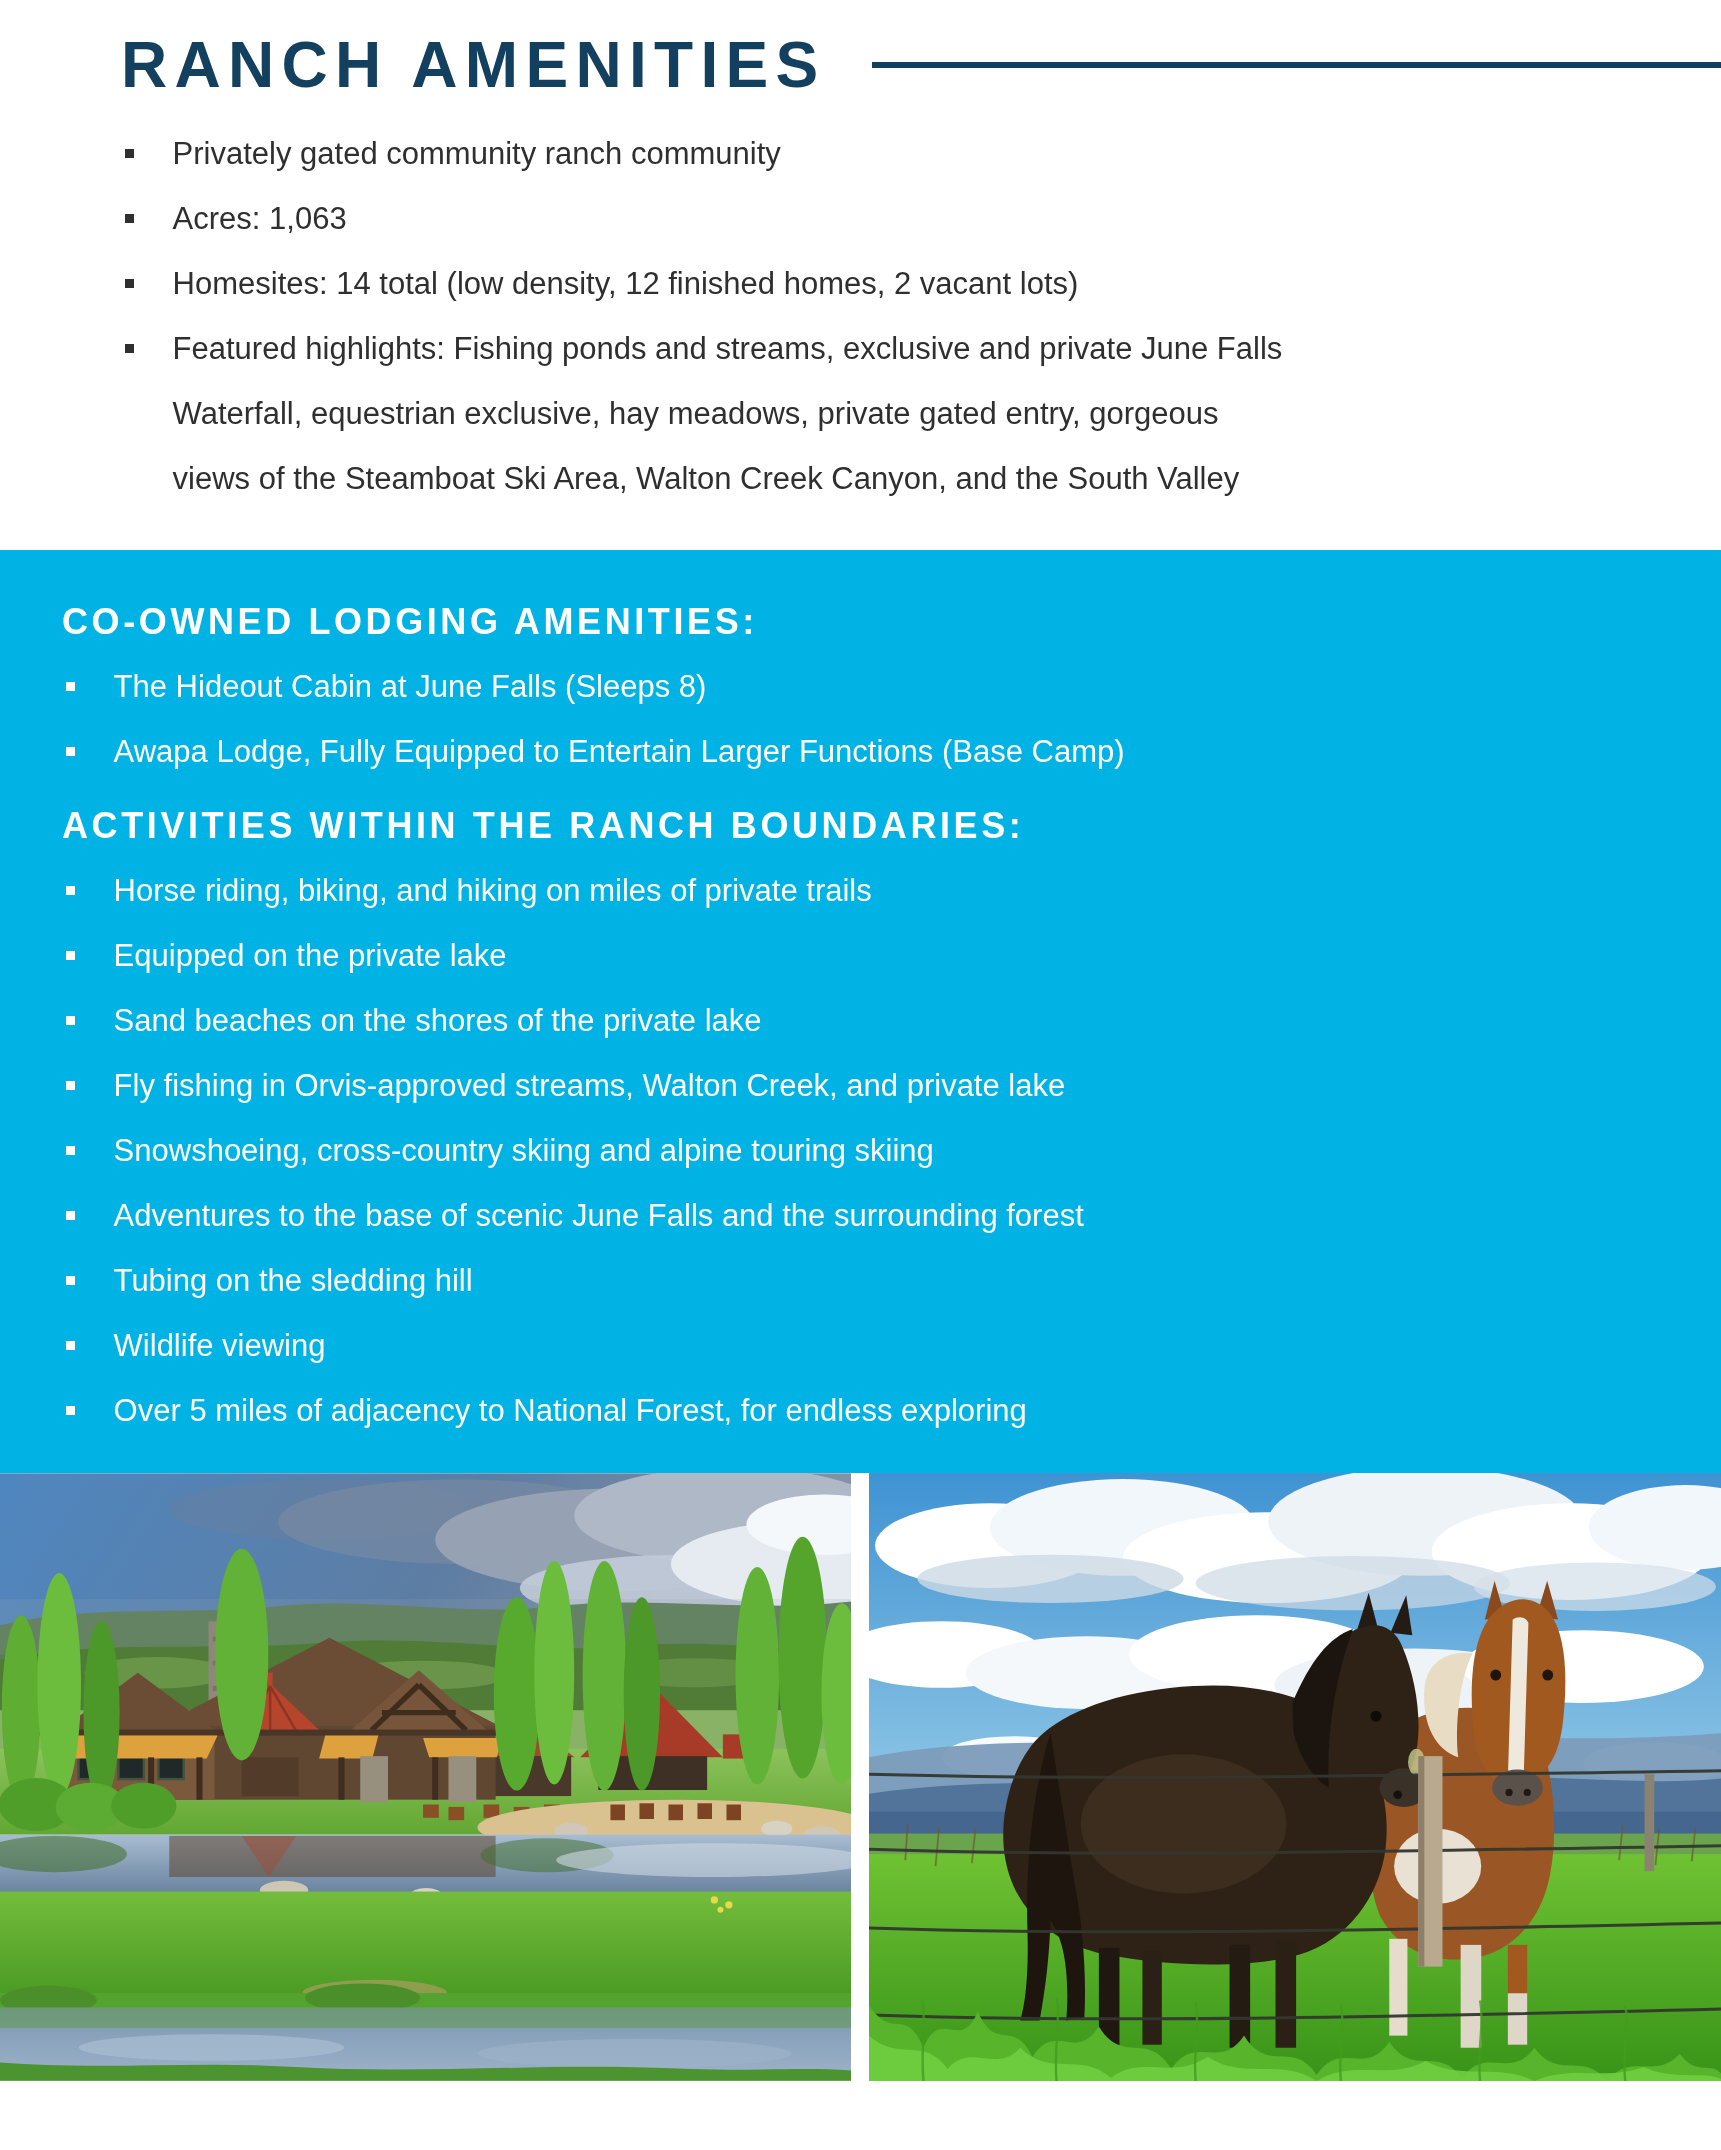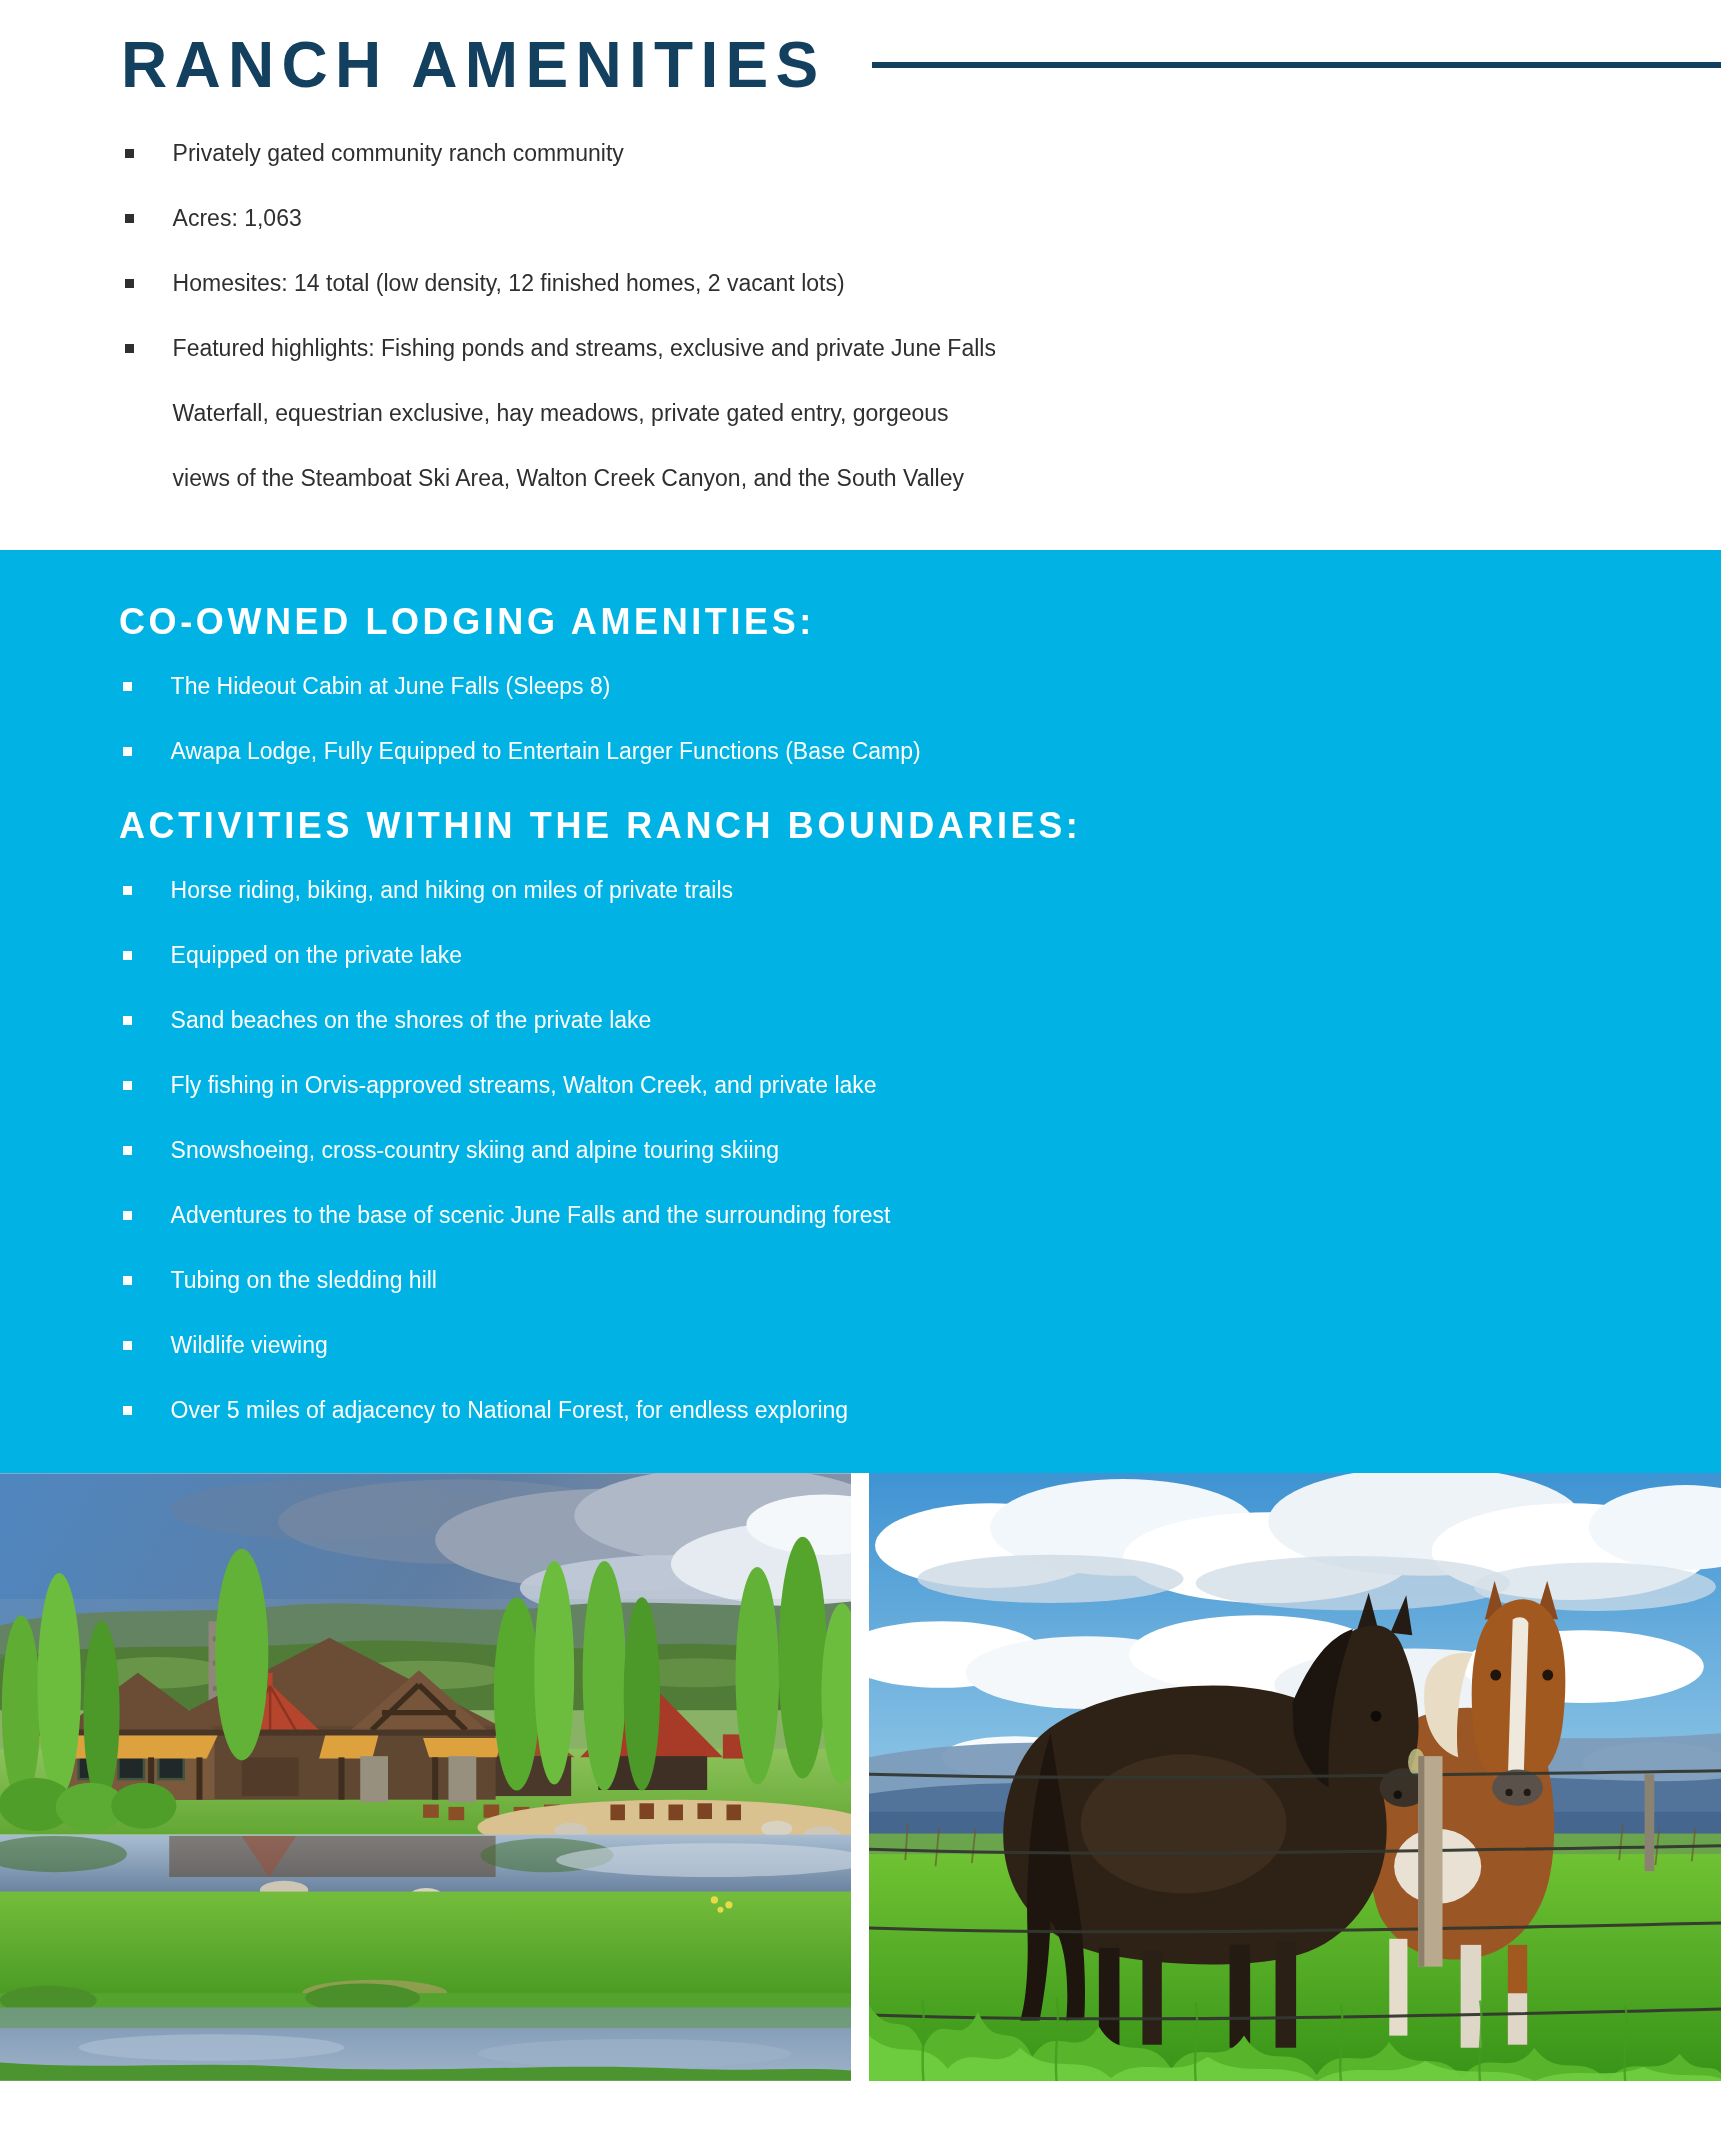--- a/index.html
+++ b/index.html
@@ -11,26 +11,26 @@
   
   .top{padding:25.4px 0 39px 121px;}
   .title-row{display:flex;align-items:center;}
   .page-title{
     margin:0;font-size:64px;line-height:80px;font-weight:bold;
     color:#14405f;letter-spacing:7.3px;white-space:nowrap;
   }
   .title-rule{flex:1;height:6px;background:#14405f;margin-left:47px;}
   
   ul.blist{list-style:none;margin:15.7px 0 0 0;padding:0 127px 0 0;}
-  ul.blist li{display:flex;font-size:23px;line-height:65px;}
+  ul.blist li{display:flex;font-size:31px;line-height:65px;}
   .sq{flex:none;width:9px;height:9px;margin:28px 39px 0 3.6px;background:#2f2f2f;}
   .txt{flex:1;}
   .ln{display:block;}
   
-  .cyan{background:#00b3e4;color:#ffffff;padding:39px 127px 30px 119px;}
+  .cyan{background:#00b3e4;color:#ffffff;padding:39px 127px 30px 62px;}
   .cyan h2{
     margin:0;font-size:36px;font-weight:bold;letter-spacing:3.6px;
     line-height:65px;color:#ffffff;white-space:nowrap;
   }
   .cyan h2.second{margin-top:8.5px;}
   .cyan ul.blist{margin-top:0;padding-right:0;}
   .cyan .sq{background:#ffffff;}
   
   .photos{display:flex;gap:18px;flex:1;}
   .photos figure{margin:0;padding:0;line-height:0;}

